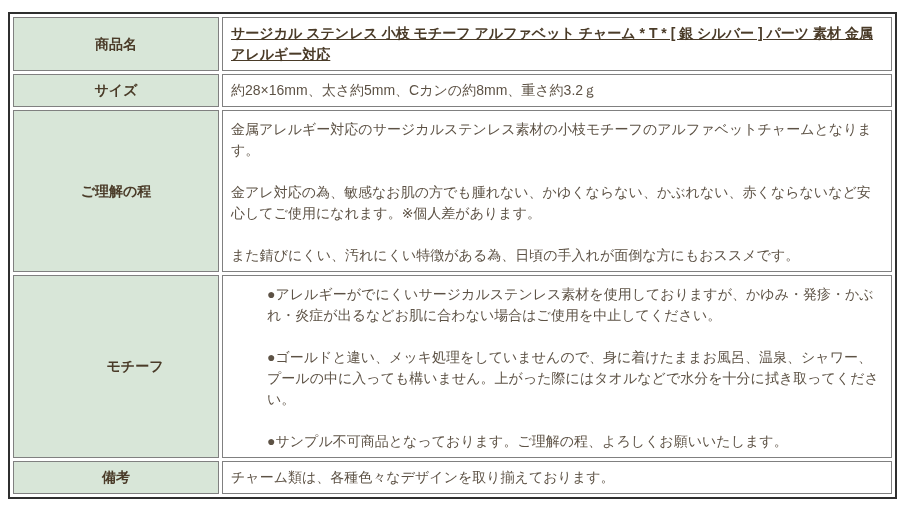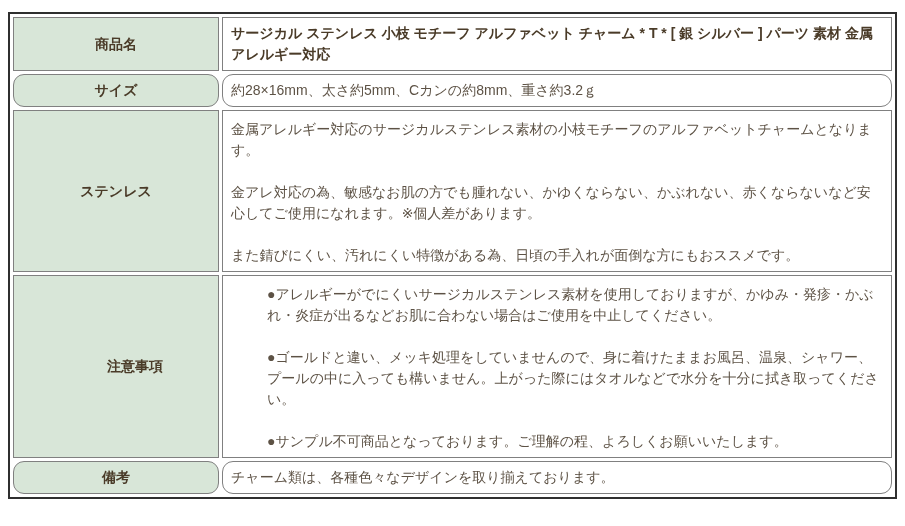--- a/index.html
+++ b/index.html
@@ -42,49 +42,49 @@
   td.content{
     background:#ffffff;
     color:var(--body-text);
     text-align:left;
     padding:5px 8px;
     white-space:pre-line;
     vertical-align:middle;
   }
   tr.multi td.content{vertical-align:top;padding-top:8px;}
   tr.r0 td{height:54px;}
-  tr.r0 td.content{font-weight:bold;color:var(--label-text);}
-  tr.r1 td,tr.r2 td,tr.r3 td,tr.r6 td{height:31px;border-radius:11px;}
+  tr.r0 td.content{font-weight:bold;color:var(--label-text);text-decoration:underline;}
+  tr.r1 td,tr.r2 td,tr.r3 td,tr.r6 td{height:31px;}
   tr.r4 td{height:141px;}
   tr.r5 td{height:156px;padding-left:44px;}
 </style>
 </head>
 <body>
 
 <div class="spec-wrap">
   <table class="spec">
     <tbody>
       <tr class="r0">
         <td class="label">商品名</td>
         <td class="content">サージカル ステンレス 小枝 モチーフ アルファベット チャーム * T * [ 銀 シルバー ] パーツ 素材 金属アレルギー対応</td>
       </tr>
       <tr class="r1">
         <td class="label">サイズ</td>
         <td class="content">約28×16mm、太さ約5mm、Cカンの約8mm、重さ約3.2ｇ</td>
       </tr>
       <tr class="r4 multi">
-        <td class="label">ステンレス</td>
+        <td class="label">ご理解の程</td>
         <td class="content">金属アレルギー対応のサージカルステンレス素材の小枝モチーフのアルファベットチャームとなります。
 
 金アレ対応の為、敏感なお肌の方でも腫れない、かゆくならない、かぶれない、赤くならないなど安心してご使用になれます。※個人差があります。
 
 また錆びにくい、汚れにくい特徴がある為、日頃の手入れが面倒な方にもおススメです。</td>
       </tr>
       <tr class="r5 multi">
-        <td class="label">注意事項</td>
+        <td class="label">モチーフ</td>
         <td class="content">●アレルギーがでにくいサージカルステンレス素材を使用しておりますが、かゆみ・発疹・かぶれ・炎症が出るなどお肌に合わない場合はご使用を中止してください。
 
 ●ゴールドと違い、メッキ処理をしていませんので、身に着けたままお風呂、温泉、シャワー、プールの中に入っても構いません。上がった際にはタオルなどで水分を十分に拭き取ってください。
 
 ●サンプル不可商品となっております。ご理解の程、よろしくお願いいたします。</td>
       </tr>
       <tr class="r6">
         <td class="label">備考</td>
         <td class="content">チャーム類は、各種色々なデザインを取り揃えております。</td>
       </tr>

